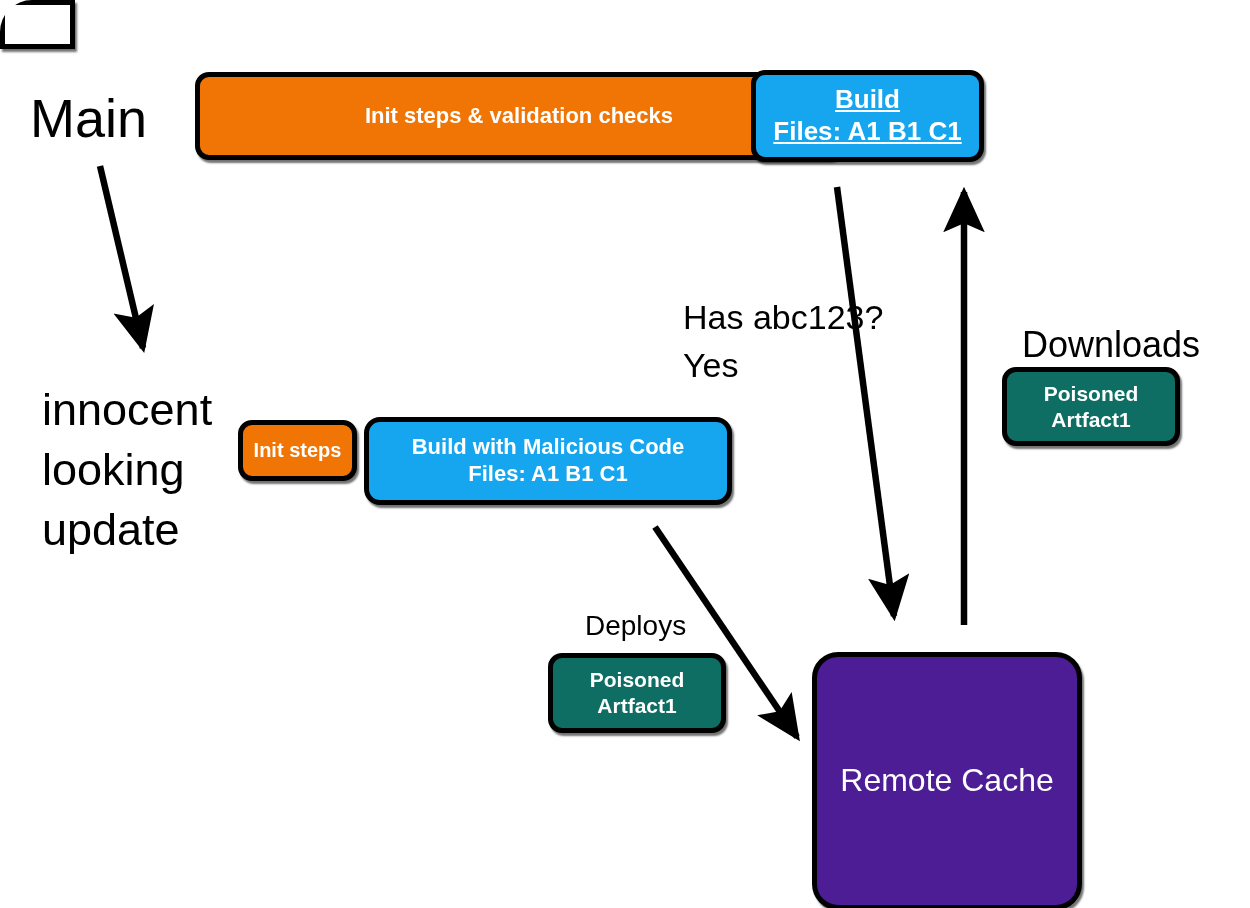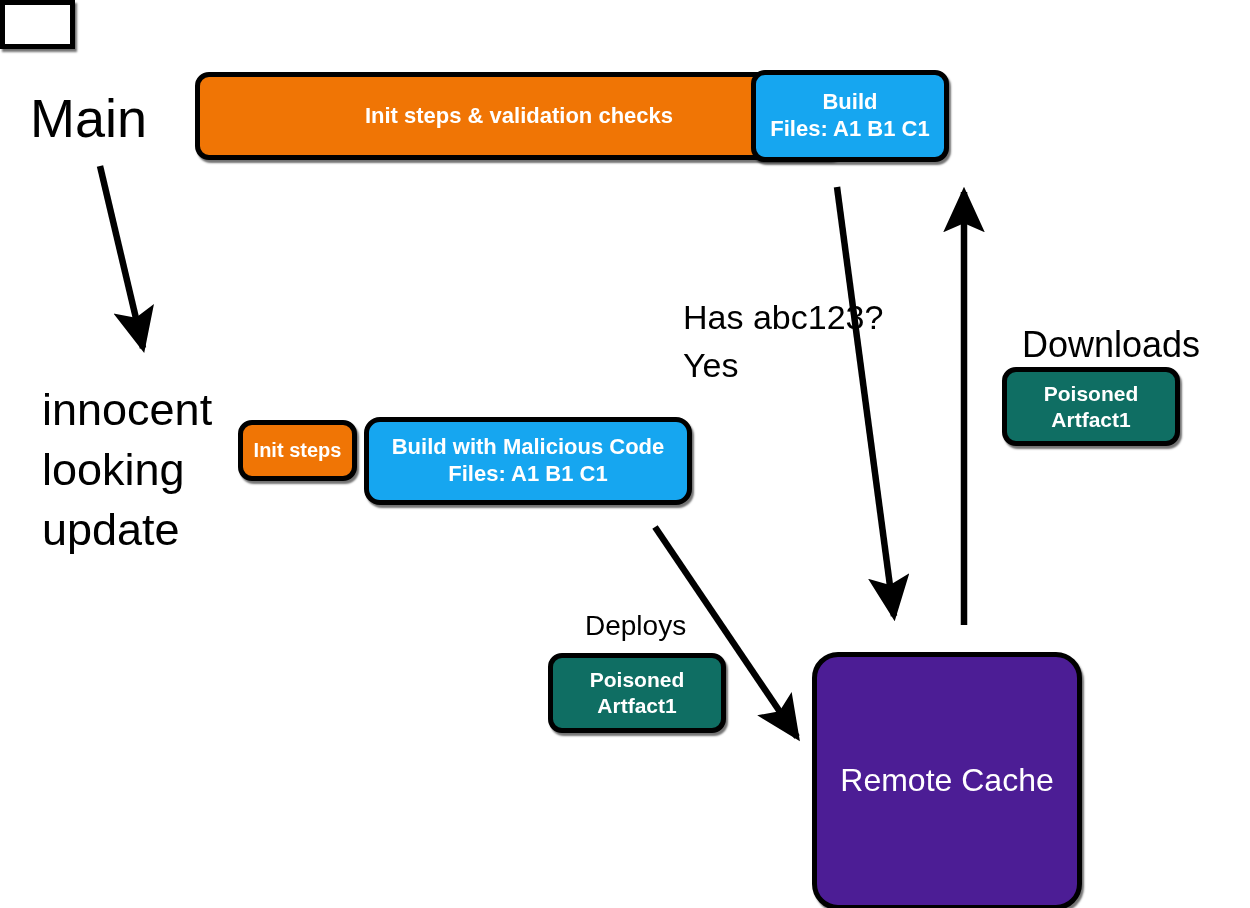--- a/index.html
+++ b/index.html
@@ -8,20 +8,21 @@
     padding: 0;
     background: #ffffff;
   }
   #canvas {
     position: relative;
     width: 1250px;
     height: 908px;
     background: #ffffff;
     overflow: hidden;
     font-family: "Liberation Sans", sans-serif;
+    border-radius: 32px;
   }
   
   .plain-label {
     position: absolute;
     color: #000000;
     font-family: "Liberation Sans", sans-serif;
     font-weight: 400;
     white-space: pre;
     line-height: 1.12;
   }
@@ -72,35 +73,36 @@
 
   .node-main-init {
     left: 195px;  top: 72px;
     width: 648px; height: 88px;
     border-radius: 14px;
     background: #F07505;
     font-size: 22px;
   }
   .node-main-build {
     left: 751px; top: 70px;
-    width: 198px; height: 92px;
+    width: 233px; height: 92px;
     border-radius: 14px;
     background: #16A6F0;
-    font-size: 22px;
+    font-size: 26px;
+    text-decoration: underline;
   }
   .node-pr-init {
     left: 238px; top: 420px;
     width: 119px; height: 61px;
     border-radius: 14px;
     background: #F07505;
     font-size: 20px;
   }
   .node-pr-build {
     left: 364px; top: 417px;
-    width: 328px; height: 88px;
+    width: 368px; height: 88px;
     border-radius: 16px;
     background: #16A6F0;
     font-size: 22px;
     text-align: center;
   }
   .node-artifact-top {
     left: 1002px; top: 367px;
     width: 178px; height: 79px;
     border-radius: 14px;
     background: #0F6E63;

